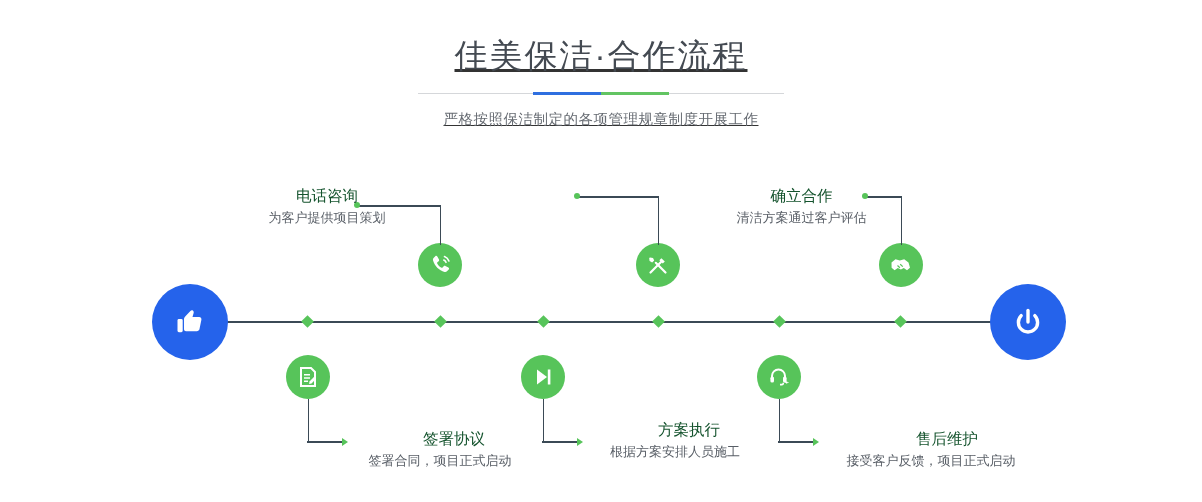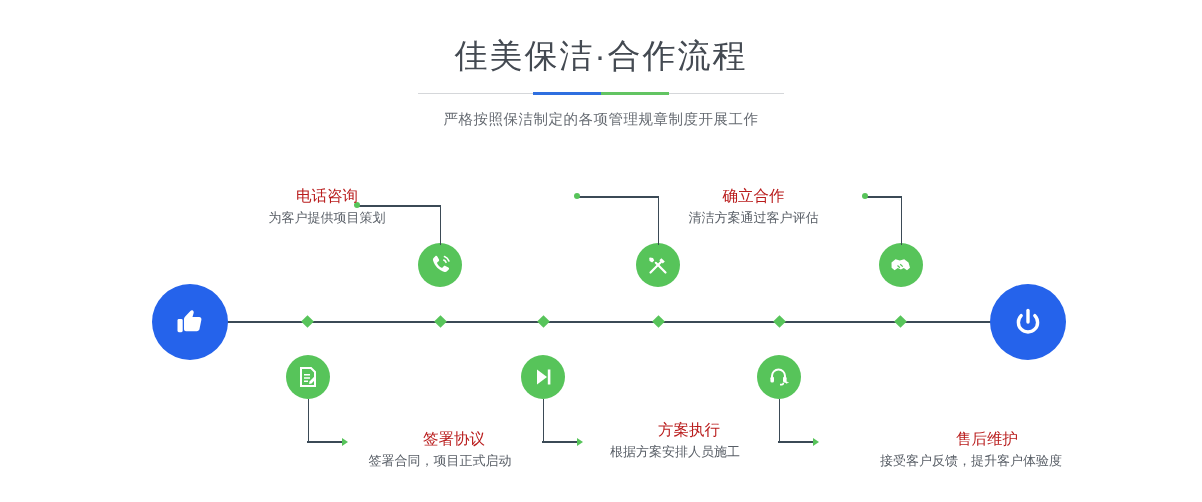--- a/index.html
+++ b/index.html
@@ -20,20 +20,21 @@
     height: 502px;
   }
 
   
   .header {
     position: absolute;
     top: 34px;
     left: 0;
     width: 1202px;
     text-align: center;
+    text-decoration: underline;
   }
   .title {
     font-size: 33px;
     letter-spacing: 2px;
     color: #444a52;
     font-weight: normal;
     line-height: 44px;
     margin: 0;
   }
   .rule-wrap {
@@ -155,21 +156,21 @@
     border-left: 6px solid #57c45a;
   }
 
   
   .label {
     position: absolute;
     text-align: center;
   }
   .label .lab-title {
     font-size: 15.5px;
-    color: #b91c1c;
+    color: #14532d;
     line-height: 22px;
     white-space: nowrap;
   }
   .label .lab-desc {
     font-size: 13px;
     color: #585e66;
     line-height: 22px;
     white-space: nowrap;
   }
   .label.top  .lab-title { text-align: center; }
@@ -287,38 +288,38 @@
       <span>
         <svg width="26" height="26" viewBox="0 0 26 26">
           <path fill="#ffffff" d="M3.5 10.5l4-3.2 4.3 1.3 4.4-1.3 4.3 3.2 1.5 5.2-3 2.6-3.2-2.4-2.9 1.6-3.1-1.6-3.2 2.4-3-2.6z"></path>
           <path fill="none" stroke="#57c45a" stroke-width="1.2" d="M9.5 13.5l2.4 2.2M12.2 12.2l2.6 2.4"></path>
         </svg>
       </span>
     </div>
     <div class="stem-v" style="left:900.5px; top:196px; height:49px"></div>
     <div class="stem-h" style="left:866px; top:196px; width:35px"></div>
     <div class="dot" style="left:862px; top:192.5px"></div>
-    <div class="label top" style="left:676px; top:185px; width:155px">
+    <div class="label top" style="left:724px; top:185px; width:155px">
       <div class="lab-title">确立合作</div>
       <div class="lab-desc">清洁方案通过客户评估</div>
     </div>
 
     <div class="node" style="left:757px; top:355px">
       <span>
         <svg width="26" height="26" viewBox="0 0 26 26">
           <path fill="none" stroke="#ffffff" stroke-width="2" d="M6 14v-2a6.5 6.5 0 0 1 13 0v2"></path>
           <rect fill="#ffffff" x="4.4" y="12.6" width="3.6" height="6" rx="1.6"></rect>
           <rect fill="#ffffff" x="17" y="12.6" width="3.6" height="6" rx="1.6"></rect>
           <path fill="#ffffff" d="M18 18.8v.6c0 1.1-.9 2-2 2h-2v-1.6h2c.3 0 .4-.2.4-.4v-.6z"></path>
           <path fill="#ffffff" d="M20 17.5h1.3v2H20zM18.7 18.2h3.9v.7h-3.9z"></path>
         </svg>
       </span>
     </div>
     <div class="stem-v" style="left:778.5px; top:399px; height:43px"></div>
     <div class="stem-h" style="left:778px; top:441px; width:37px"></div>
     <div class="arrow" style="left:813px; top:437.5px"></div>
-    <div class="label bottom" style="left:836px; top:428px; width:270px">
+    <div class="label bottom" style="left:796px; top:428px; width:270px">
       <div class="lab-title" style="padding-left:32px">售后维护</div>
-      <div class="lab-desc">接受客户反馈，提升客户体验度</div>
+      <div class="lab-desc">接受客户反馈，项目正式启动</div>
     </div>
 
   </div>
 </div>
 
 </body></html>

